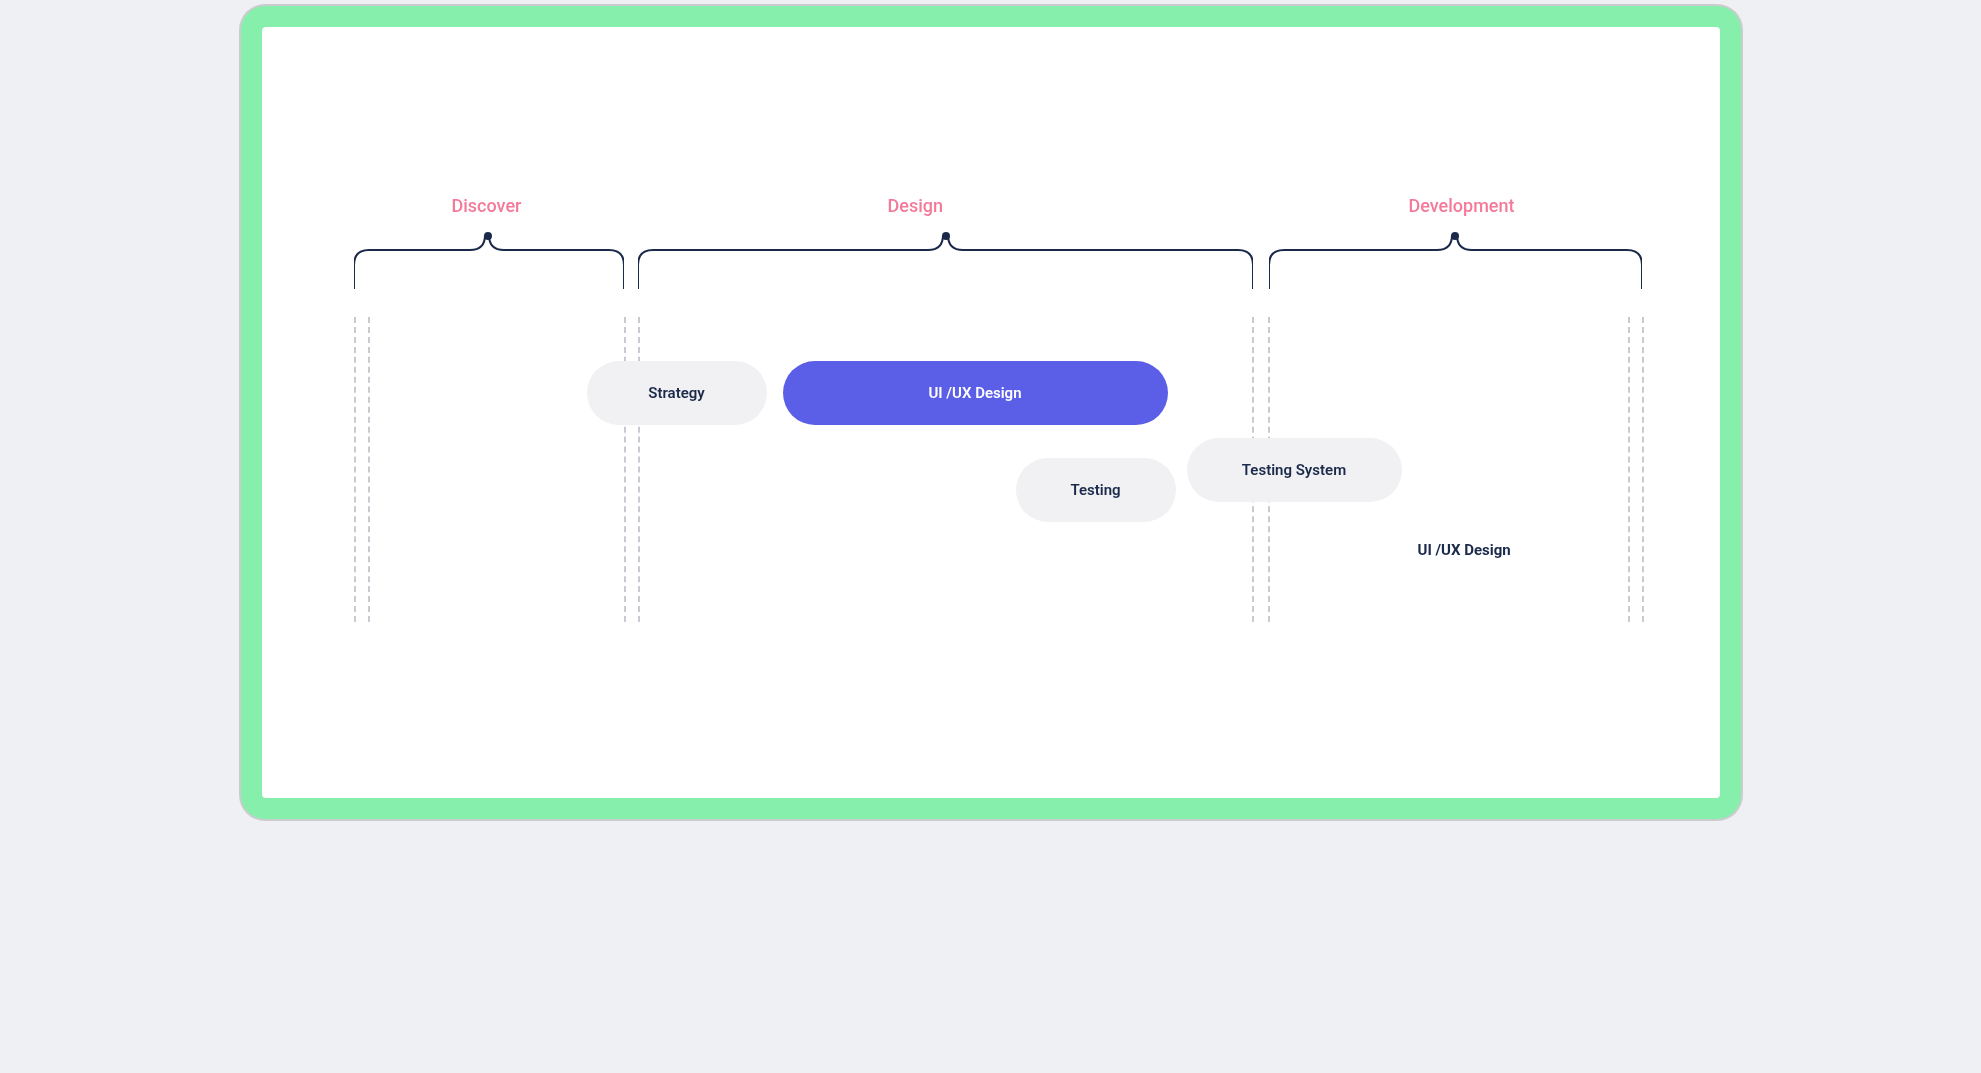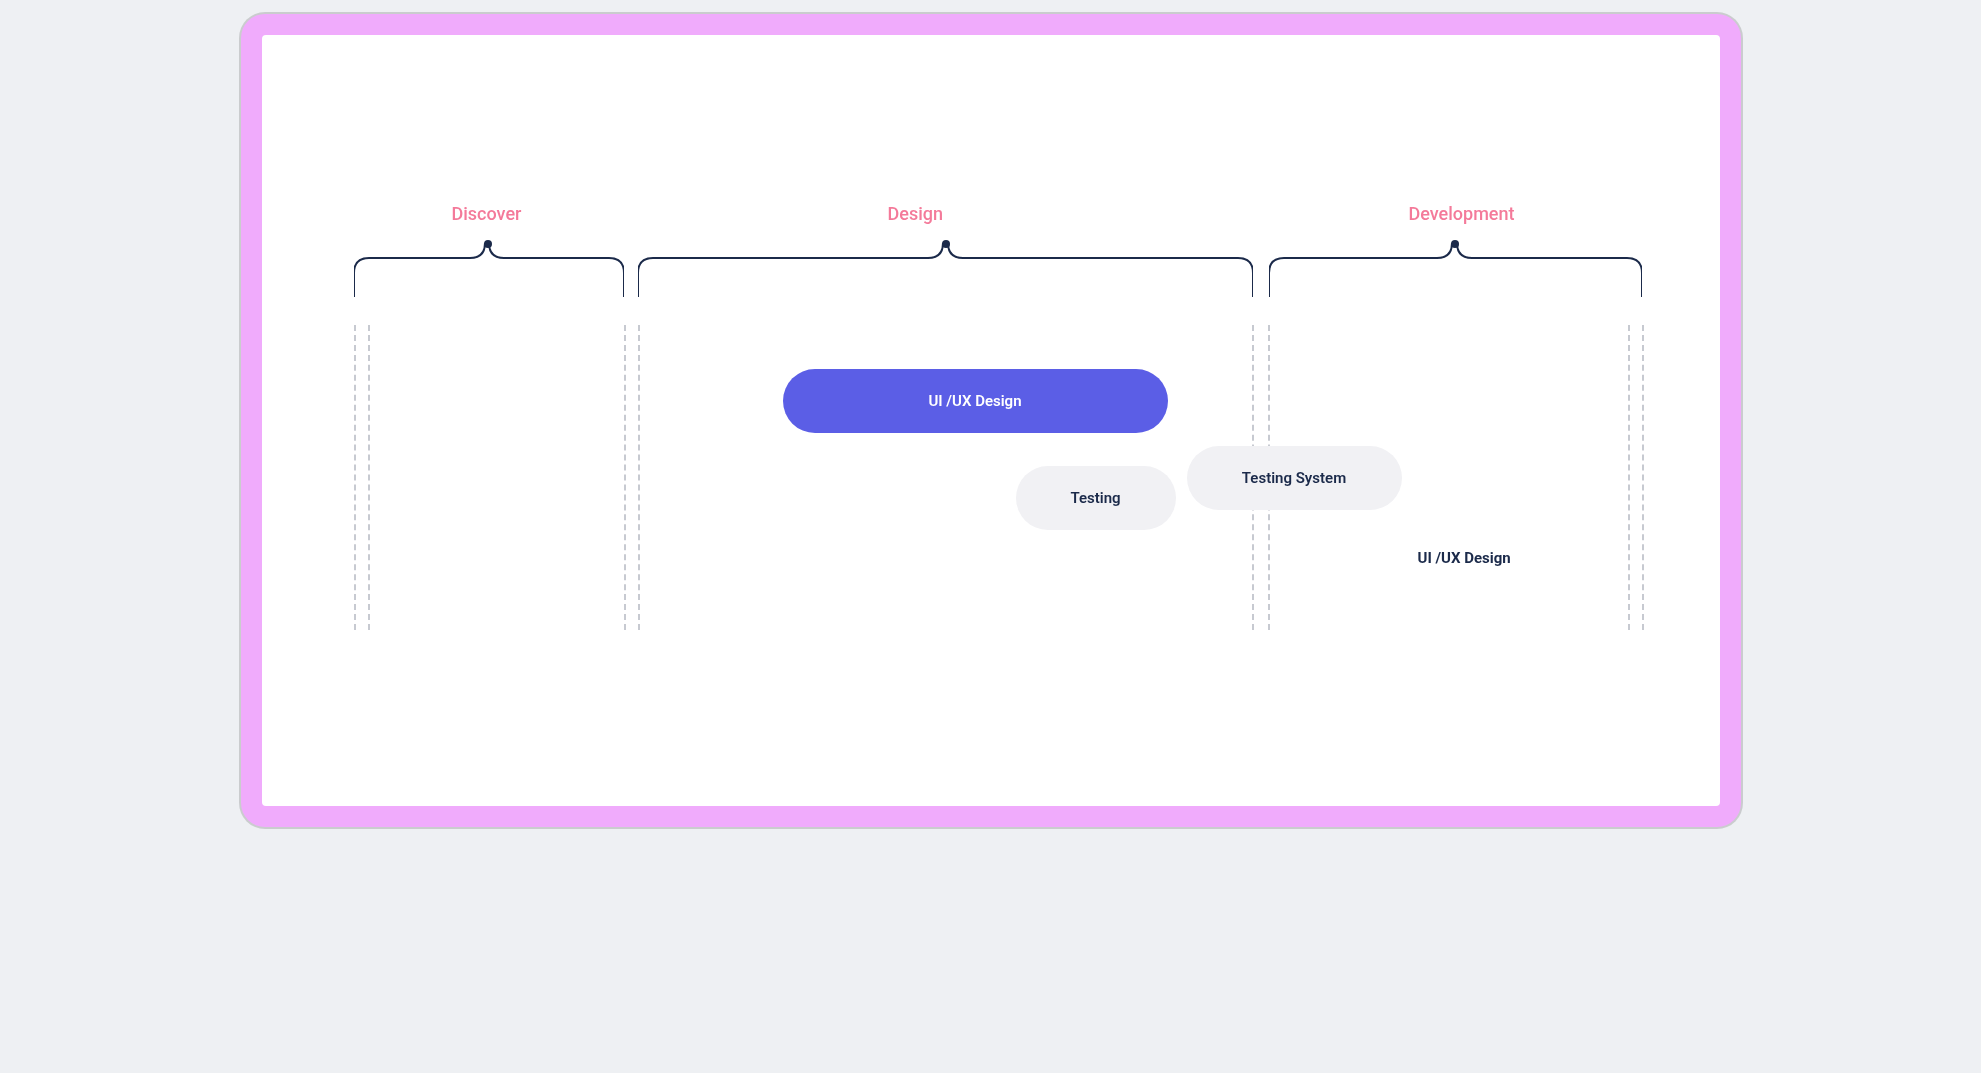--- a/index.html
+++ b/index.html
@@ -4,25 +4,25 @@
 <style>
   html,body{margin:0;padding:0;width:100%;height:100%;}
   body{
     font-family:-apple-system,BlinkMacSystemFont,"Segoe UI",Roboto,Helvetica,Arial,sans-serif;
     background:#eef0f3;
     display:flex;align-items:flex-start;justify-content:center;
   }
   .frame{
     box-sizing:border-box;
     width:1500px;height:813px;
-    background:#f0abfc;
+    background:#86efac;
     border-radius:24px;
     padding:21px;
     position:relative;
-    margin-top:14px;
+    margin-top:6px;
     box-shadow:0 0 0 2px rgba(0,0,0,.15);
   }
   .canvas{
     box-sizing:border-box;
     width:100%;height:100%;
     background:#fff;
     border-radius:4px;
     position:relative;
     overflow:hidden;
   }
@@ -107,20 +107,21 @@
     <div class="vline" style="left:362px;"></div>
     <div class="vline" style="left:376px;"></div>
 
     <div class="vline" style="left:990px;"></div>
     <div class="vline" style="left:1006px;"></div>
 
     <div class="vline" style="left:1366px;"></div>
     <div class="vline" style="left:1380px;"></div>
 
 
+    <div class="pill" style="left:325px;top:334px;width:180px;">Strategy</div>
 
     <div class="pill accent" style="left:521px;top:334px;width:385px;">UI /UX Design</div>
 
 
     <div class="pill" style="left:754px;top:431px;width:160px;">Testing</div>
 
     <div class="pill" style="left:925px;top:411px;width:215px;">Testing System</div>
 
     <div class="plain-label" style="left:1156px;top:514px;">UI /UX Design</div>
 

